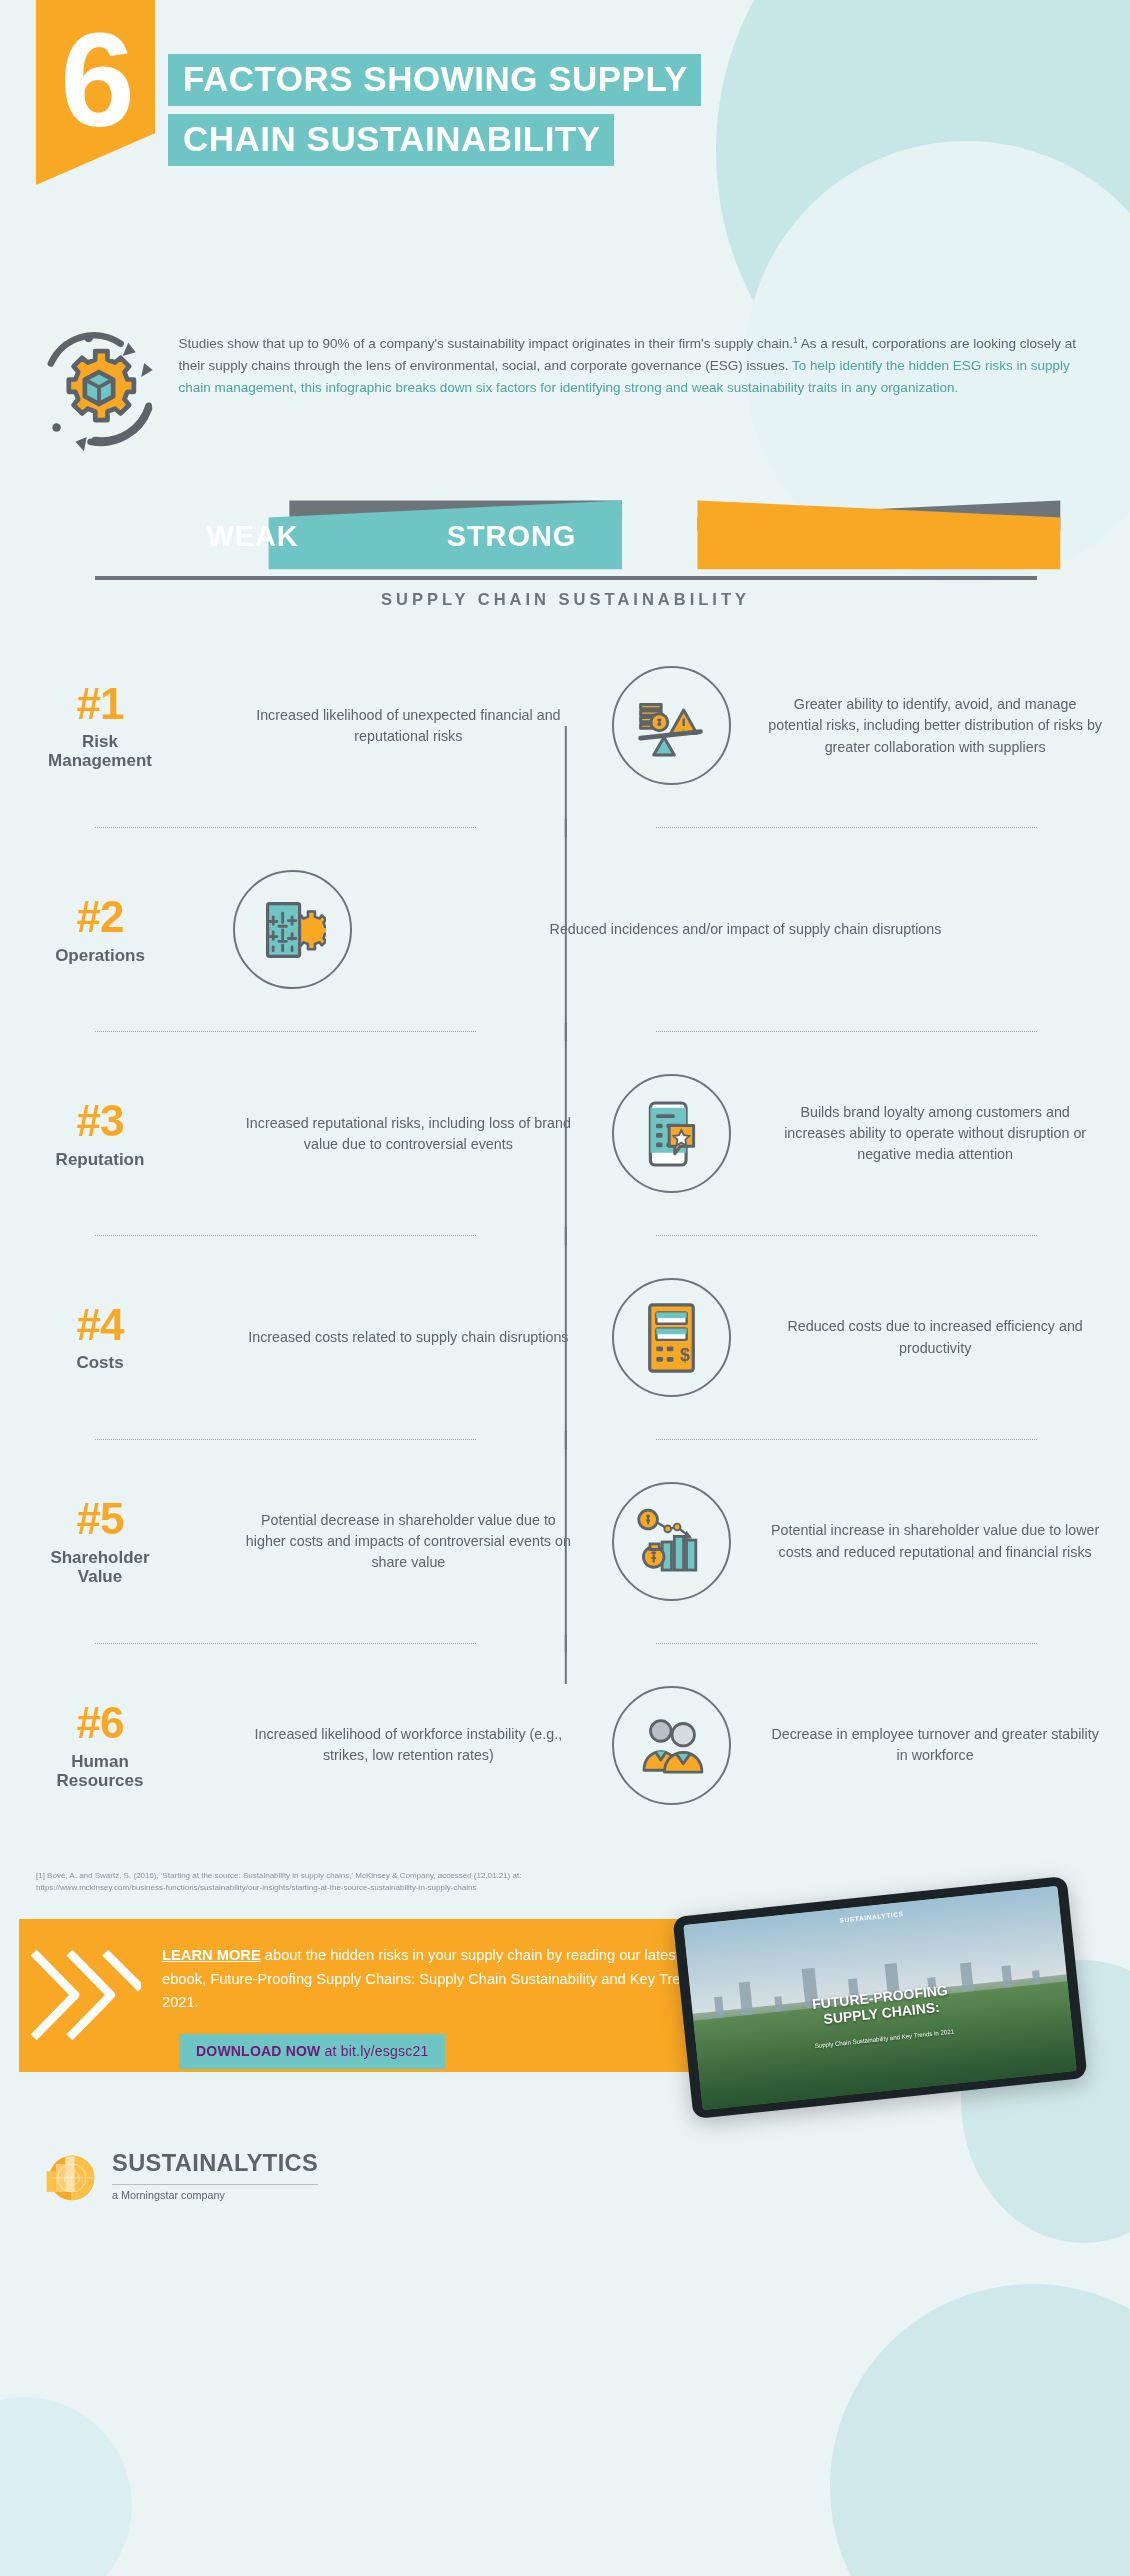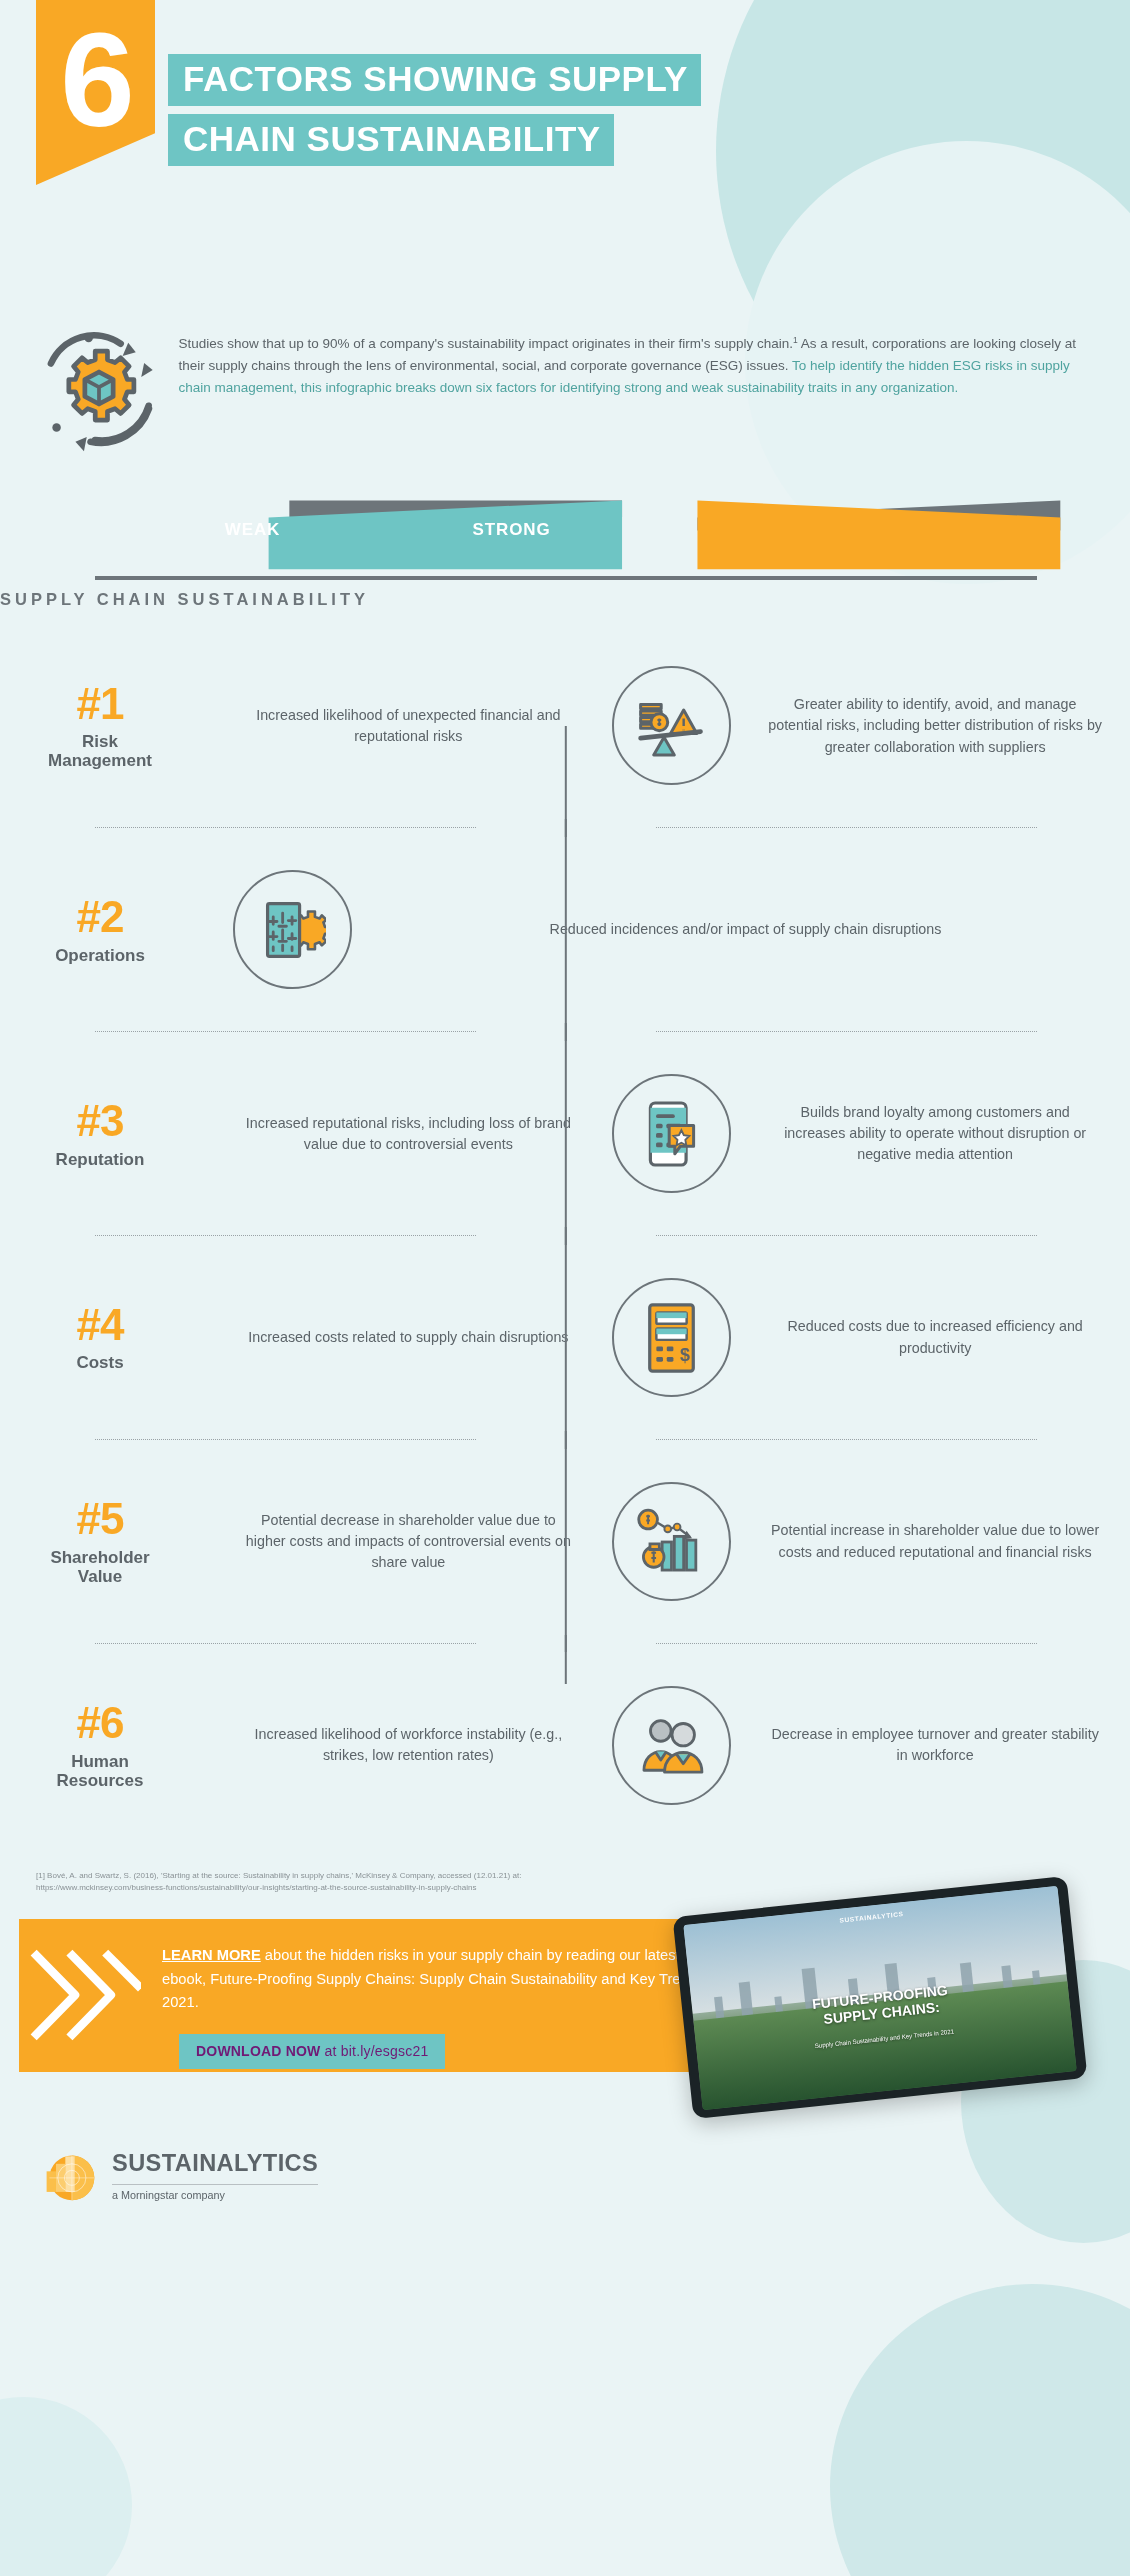--- a/index.html
+++ b/index.html
@@ -44,28 +44,28 @@
   .gear-wrap { width: 141px; flex: 0 0 141px; padding-top: 1.9px; }
   .intro-text { flex: 1; font-size: 13.5px; line-height: 1.62; padding-top: 13px; padding-left:7.5px; }
   .intro-text .dark { color: #5c6469; }
   .intro-text .teal { color: #4fa39f; }
   .intro-text sup { font-size: 8.5px; vertical-align: super; }
 
   
   .banner { position: relative; z-index: 3; margin-top: 32px; height: 87px; }
   .banner svg { display: block; }
   .banner-label {
-    position: absolute; top: 31px; color: #fff; font-size: 17px; font-weight: 700;
+    position: absolute; top: 31px; color: #fff; font-size: 29px; font-weight: 700;
     letter-spacing: 0.9px; text-align: center;
   }
   .label-weak { left: 151px; width: 203px; }
   .label-strong { left: 410px; width: 203px; }
   .sc-line { position: relative; z-index: 3; margin: 0 auto; width: 942px; height: 3.8px; background: #6d757a; }
   .sc-caption {
-    position: relative; z-index: 3; color: #6d757a;
+    position: relative; z-index: 3; text-align: center; color: #6d757a;
     font-size: 16.5px; font-weight: 700; letter-spacing: 4px; padding: 10.4px 0 0 0;
   }
 
   
   .rows { position: relative; z-index: 3; padding: 15px 0 0 0; }
   .row { position: relative; display: flex; align-items: center; min-height: 203px; }
   .col-num {
     width: 217px; flex: 0 0 217px; text-align: center; padding-right: 17px;
   }
   .num-big { color: #f9a825; font-size: 44px; font-weight: 700; line-height: 1; letter-spacing: -0.9px;}

